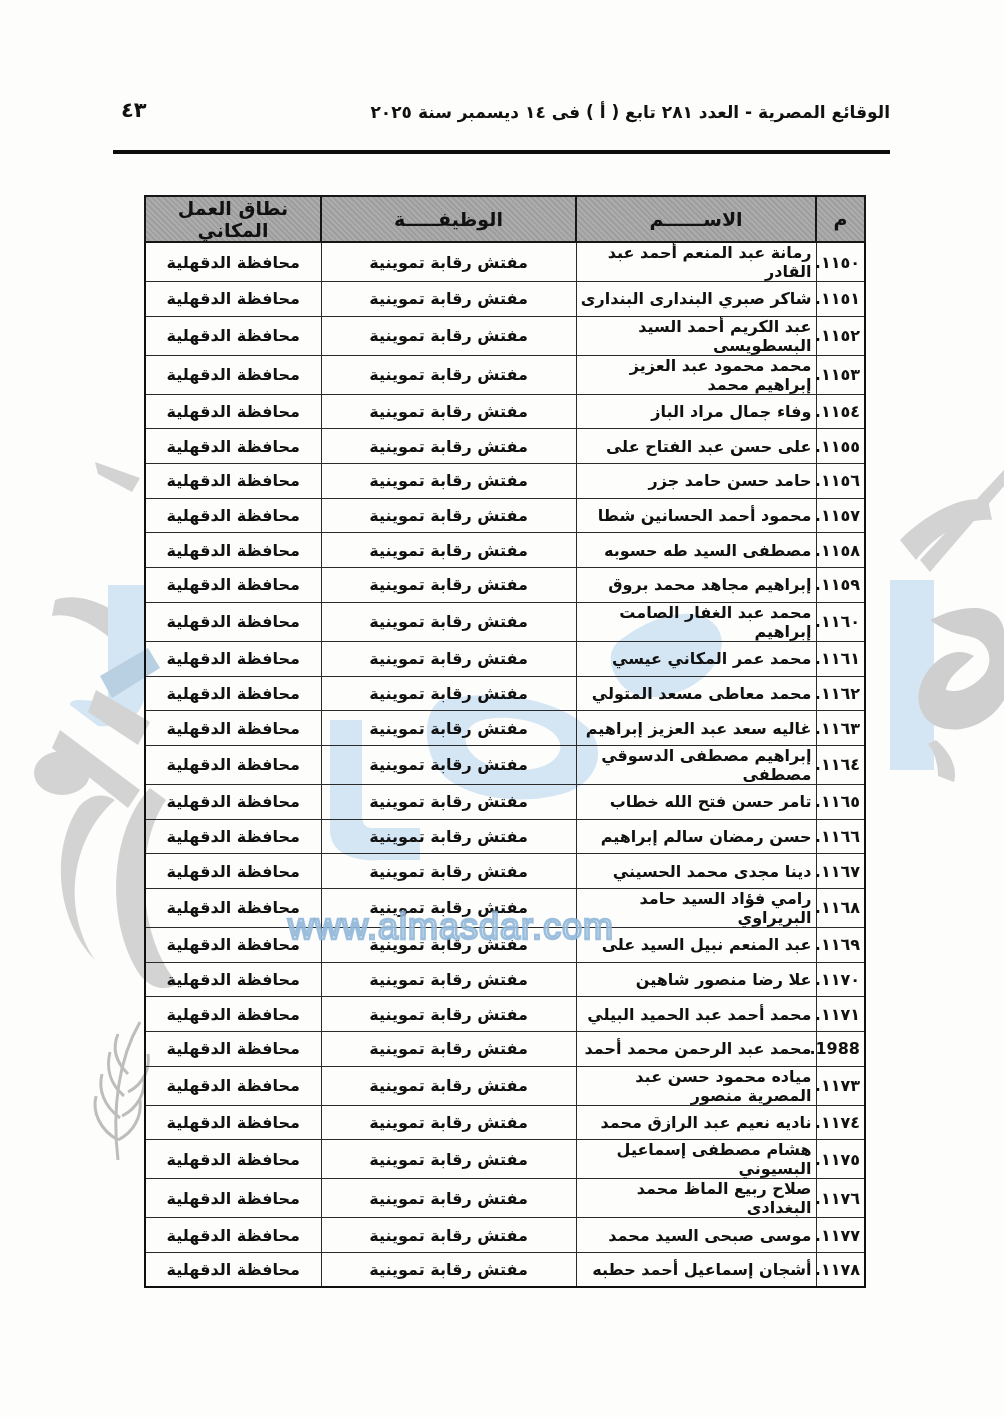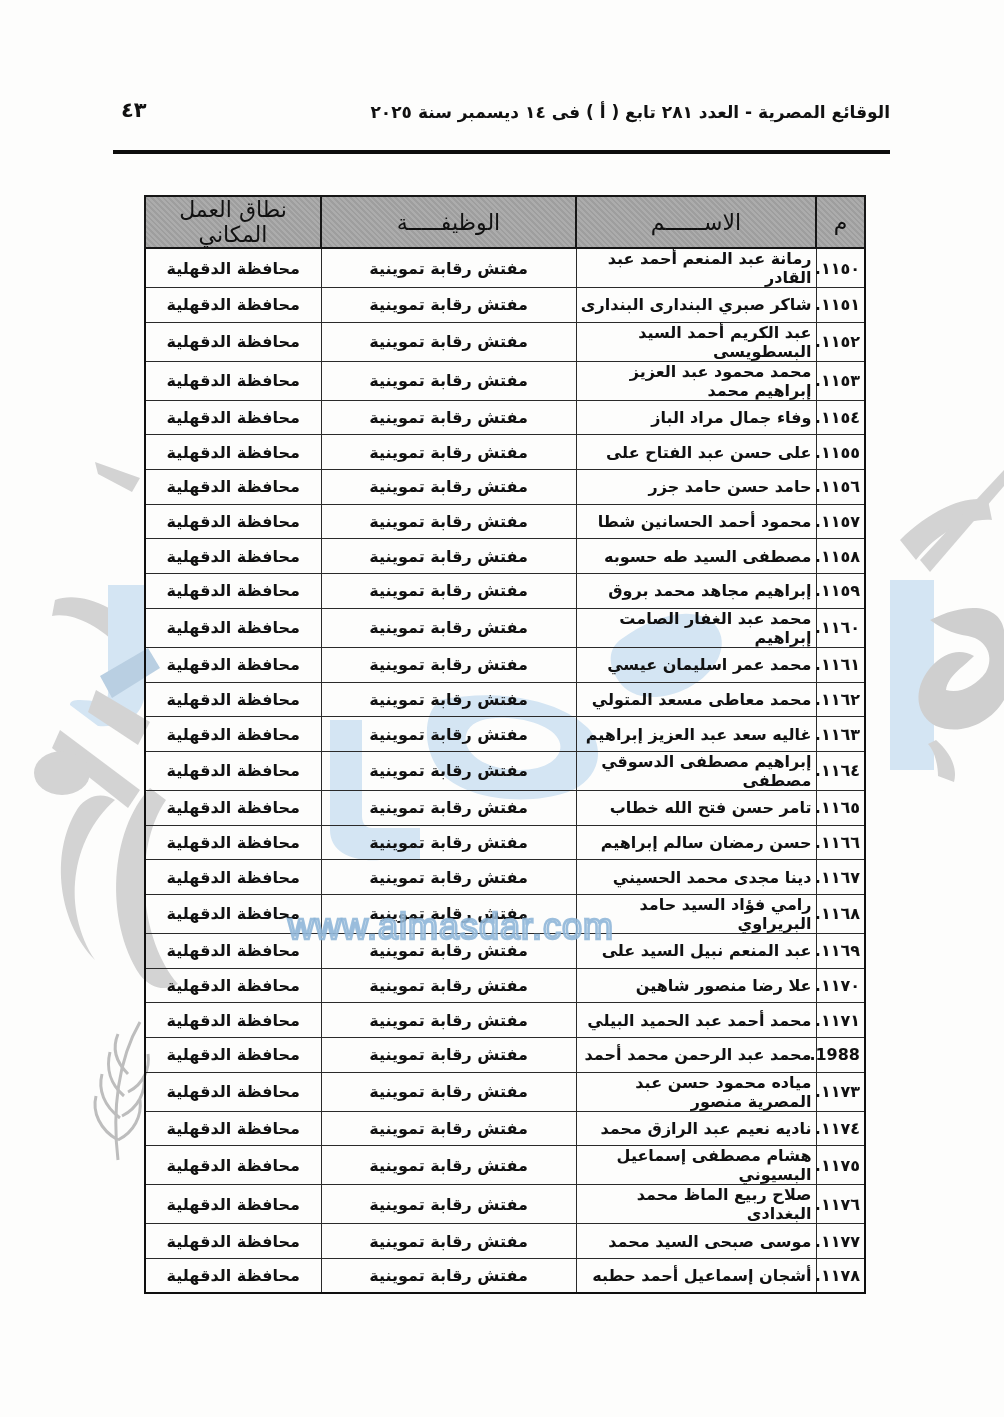--- a/index.html
+++ b/index.html
@@ -68,22 +68,22 @@
   }
   table.roster col.c-no{width:49px;}
   table.roster col.c-name{width:240px;}
   table.roster col.c-job{width:255px;}
   table.roster col.c-loc{width:176px;}
   table.roster th{
     background:#a7a7a7;
     background-image:repeating-linear-gradient(45deg,rgba(255,255,255,.06) 0 2px,rgba(0,0,0,.05) 2px 4px);
     border:2px solid #161616;
     height:43px;
-    font-size:22px;
-    font-weight:normal;
+    font-size:19px;
+    font-weight:bold;
     text-align:center;
     vertical-align:middle;
   }
   table.roster td{
     border:1.5px solid #2a2a2a;
     height:34.7px;
     font-size:16px;
     font-weight:bold;
     vertical-align:middle;
     background:transparent;
@@ -231,21 +231,21 @@
 
     <tr>
       <td class="cell-no">١١٦٠.</td>
       <td class="cell-name">محمد عبد الغفار الصامت إبراهيم</td>
       <td class="cell-job">مفتش رقابة تموينية</td>
       <td class="cell-loc">محافظة الدقهلية</td>
     </tr>
 
     <tr>
       <td class="cell-no">١١٦١.</td>
-      <td class="cell-name">محمد عمر اسليمان عيسي</td>
+      <td class="cell-name">محمد عمر المكاني عيسي</td>
       <td class="cell-job">مفتش رقابة تموينية</td>
       <td class="cell-loc">محافظة الدقهلية</td>
     </tr>
 
     <tr>
       <td class="cell-no">١١٦٢.</td>
       <td class="cell-name">محمد معاطى مسعد المتولي</td>
       <td class="cell-job">مفتش رقابة تموينية</td>
       <td class="cell-loc">محافظة الدقهلية</td>
     </tr>

